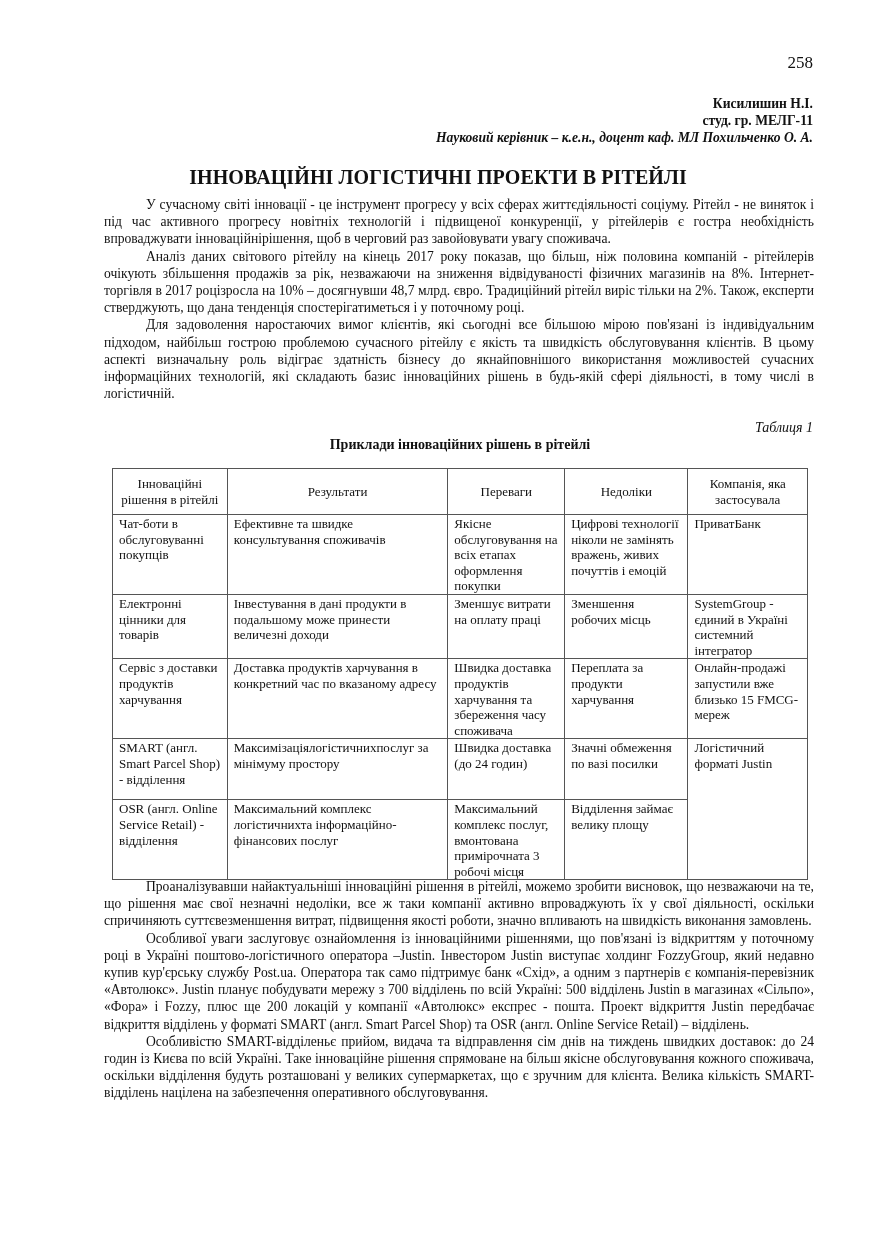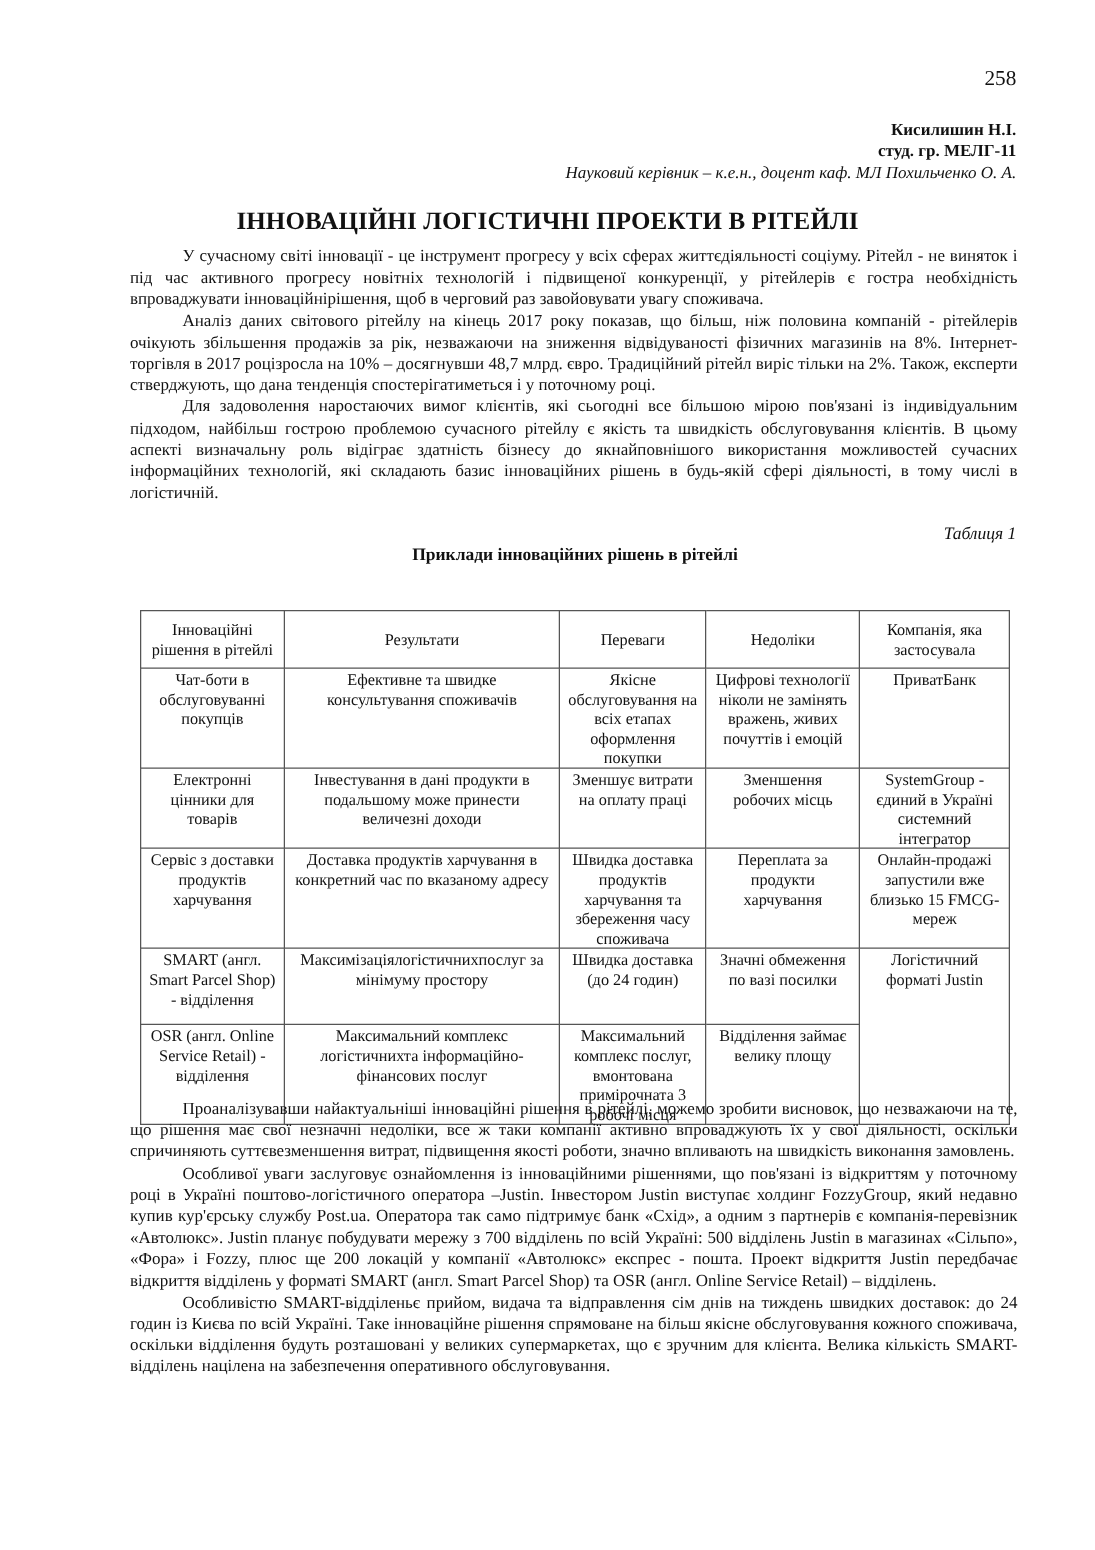--- a/index.html
+++ b/index.html
@@ -2,29 +2,29 @@
 <html><head>
 <meta charset="utf-8">
 <style>
   html, body { margin:0; padding:0; background:#ffffff; }
   body { width:876px; height:1240px; position:relative; overflow:hidden;
          font-family:"Liberation Serif", serif; color:#111; }
   .abs { position:absolute; }
   .page-num { right:63px; top:53px; font-size:17px; }
   .author { right:63px; top:95px; text-align:right; font-size:13.6px; line-height:17px; }
   .author .b { font-weight:bold;font-family:Liberation Serif, serif; }
-  .author .i { font-style:italic; }
+  .author .i { font-style:italic;font-weight:bold; }
   .title { left:0; width:876px; top:166px; text-align:center; font-weight:bold; font-size:20px; letter-spacing:0.1px; }
   .para { left:104px; width:710px; font-size:13.6px; line-height:17.2px; text-align:justify; }
   .para p { margin:0; text-indent:42px; }
   .tcap { right:63px; top:420px; font-style:italic; font-size:14px; }
   .ttitle { left:0; width:920px; top:437px; text-align:center; font-weight:bold; font-size:14px; }
-  table.t { position:absolute; left:112px; top:488px; width:696px; border-collapse:collapse;
+  table.t { position:absolute; left:112px; top:468px; width:696px; border-collapse:collapse;
             font-size:13px; line-height:15.6px; }
-  table.t td, table.t th { border:1.3px solid #555; vertical-align:top; padding:1px 6px 0 6px; font-weight:normal; text-align:center; }
+  table.t td, table.t th { border:1.3px solid #555; vertical-align:top; padding:1px 6px 0 6px; font-weight:normal; text-align:left; }
   table.t th { text-align:center; vertical-align:middle; }
   .c1 { width:102px; } .c2 { width:208px; } .c3 { width:104px; } .c4 { width:111px; } .c5 { width:107px; }
   td.merged { vertical-align:middle; }
 </style>
 </head>
 <body>
 
 <div class="abs page-num">258</div>
 
 <div class="abs author">

